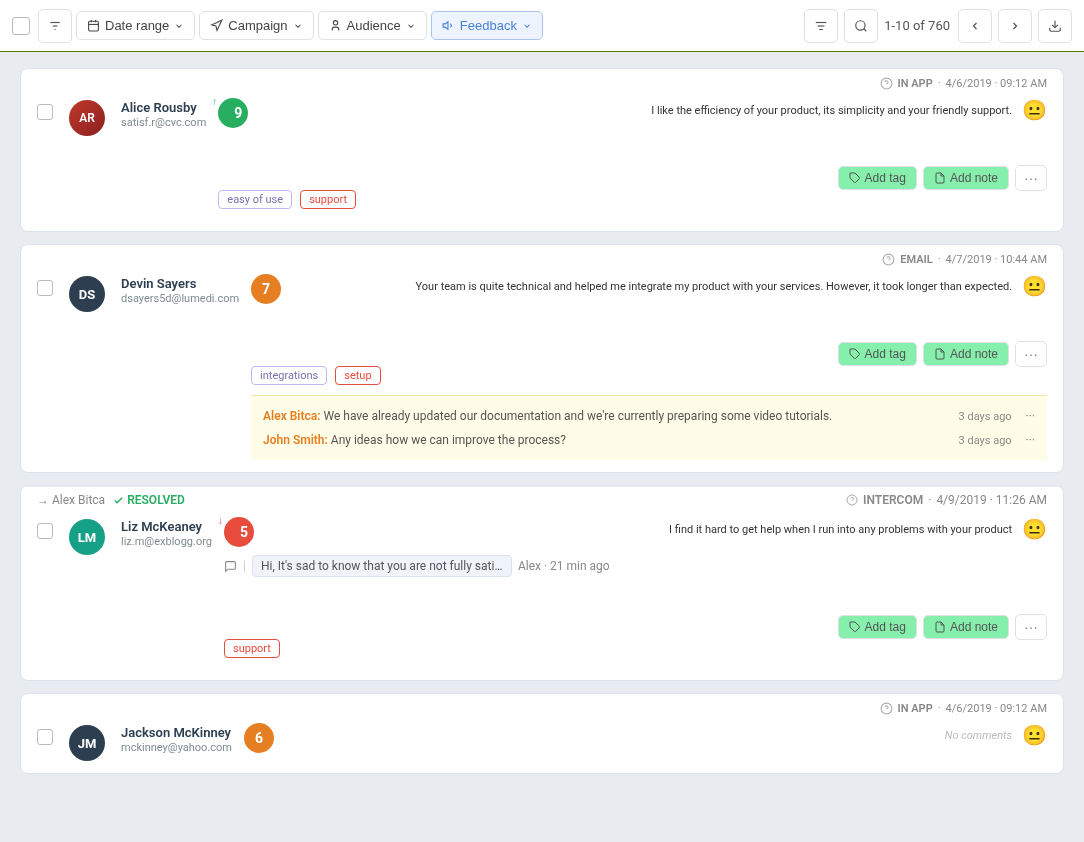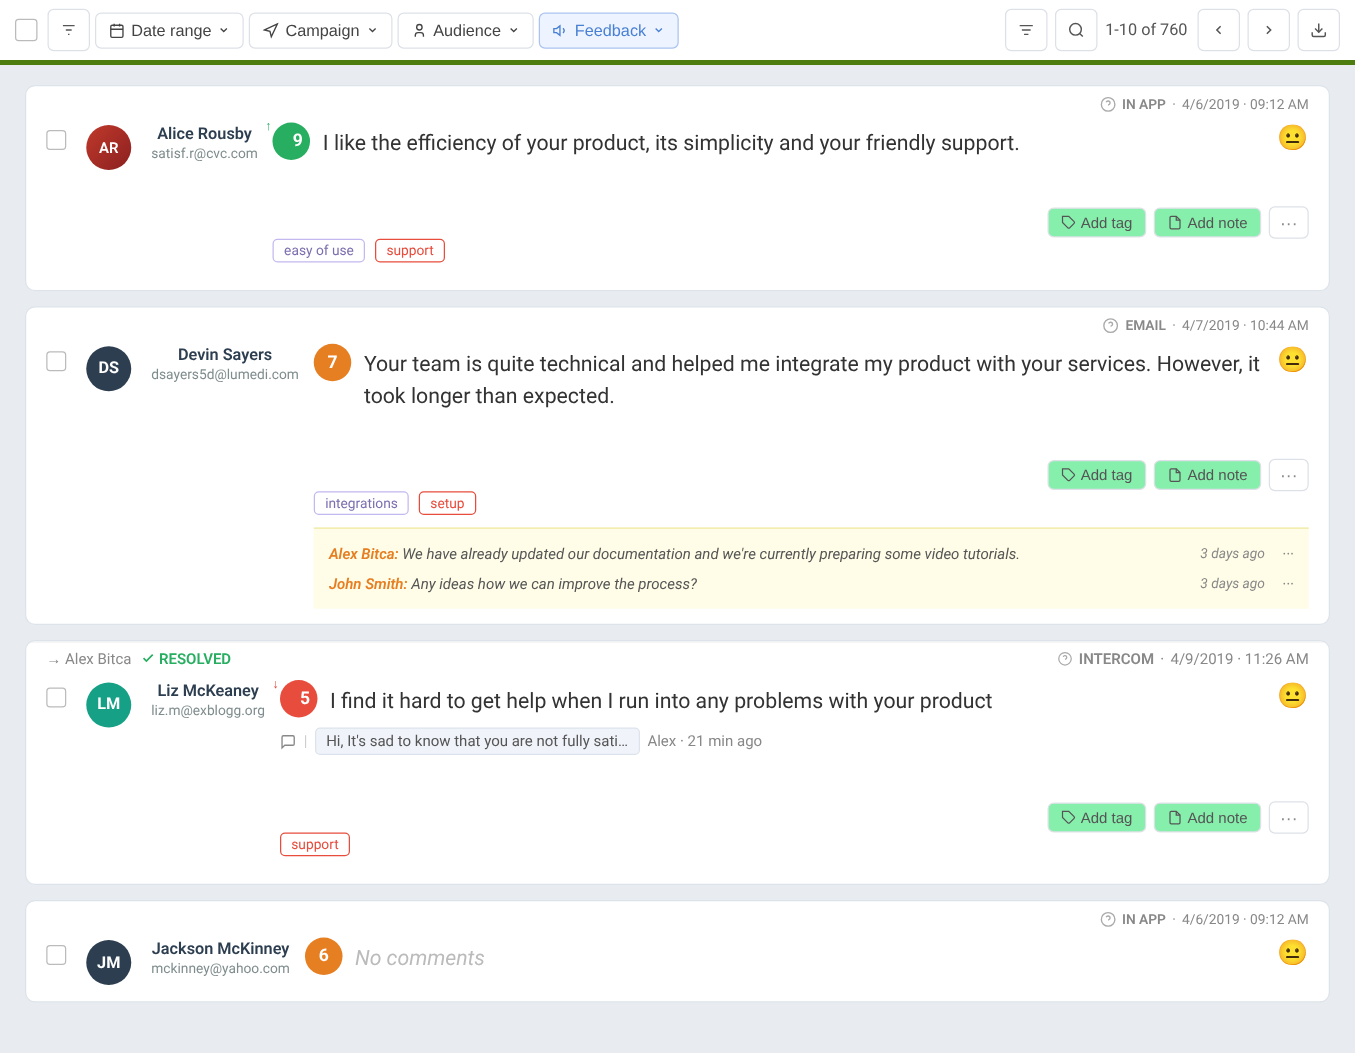--- a/index.html
+++ b/index.html
@@ -9,21 +9,21 @@
       min-height: 842px;
       font-size: 13px;
       color: #333;
     }
 
     
     .toolbar {
       display: flex;
       align-items: center;
       background: #fff;
-      border-bottom: 4px solid #4d7c0f;
+      border-bottom: 1px solid #4d7c0f;
       padding: 0 12px;
       height: 52px;
       gap: 4px;
     }
     .toolbar-left {
       display: flex;
       align-items: center;
       gap: 4px;
       flex: 1;
     }
@@ -119,21 +119,20 @@
       border: 1.5px solid #bbb;
       border-radius: 3px;
       flex-shrink: 0;
       cursor: pointer;
       margin-top: 4px;
     }
 
     .user-info {
       display: flex;
       flex-direction: column;
-      text-align: center;
     }
     .user-name {
       font-weight: 600;
       font-size: 13px;
       color: #2c3e50;
     }
     .user-email {
       font-size: 11px;
       color: #7f8c8d;
       margin-top: 1px;
@@ -157,25 +156,26 @@
       align-items: center;
       justify-content: center;
       font-size: 14px;
       font-weight: 700;
       color: #fff;
       flex-shrink: 0;
       position: relative;
     }
 
     .comment-text {
-      font-size: 17px;
+      font-size: 11px;
       color: #333;
       line-height: 1.5;
       padding-top: 5px;
       flex: 1;
+      text-align: right;
     }
 
     .emoji-face {
       font-size: 20px;
       margin-left: auto;
       flex-shrink: 0;
     }
 
     .tags-row {
       display: flex;
@@ -246,21 +246,20 @@
       border-top: 1px solid #f0e8a0;
       margin: 0;
       padding: 8px 12px;
     }
     .note-row {
       display: flex;
       justify-content: flex-start;
       align-items: flex-start;
       padding: 5px 0;
       font-size: 12px;
-      font-style: italic;
     }
     .note-author {
       color: #e67e22;
       font-weight: 600;
     }
     .note-text {
       color: #555;
     }
     .note-time {
       color: #888;

